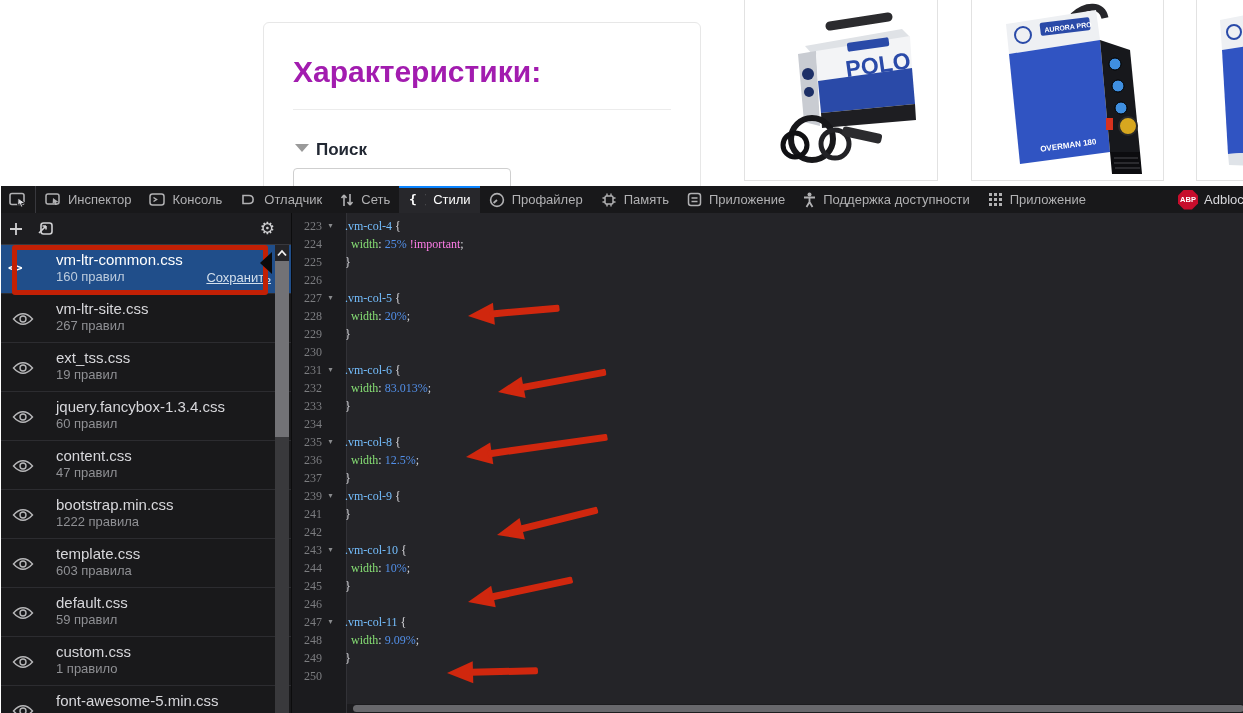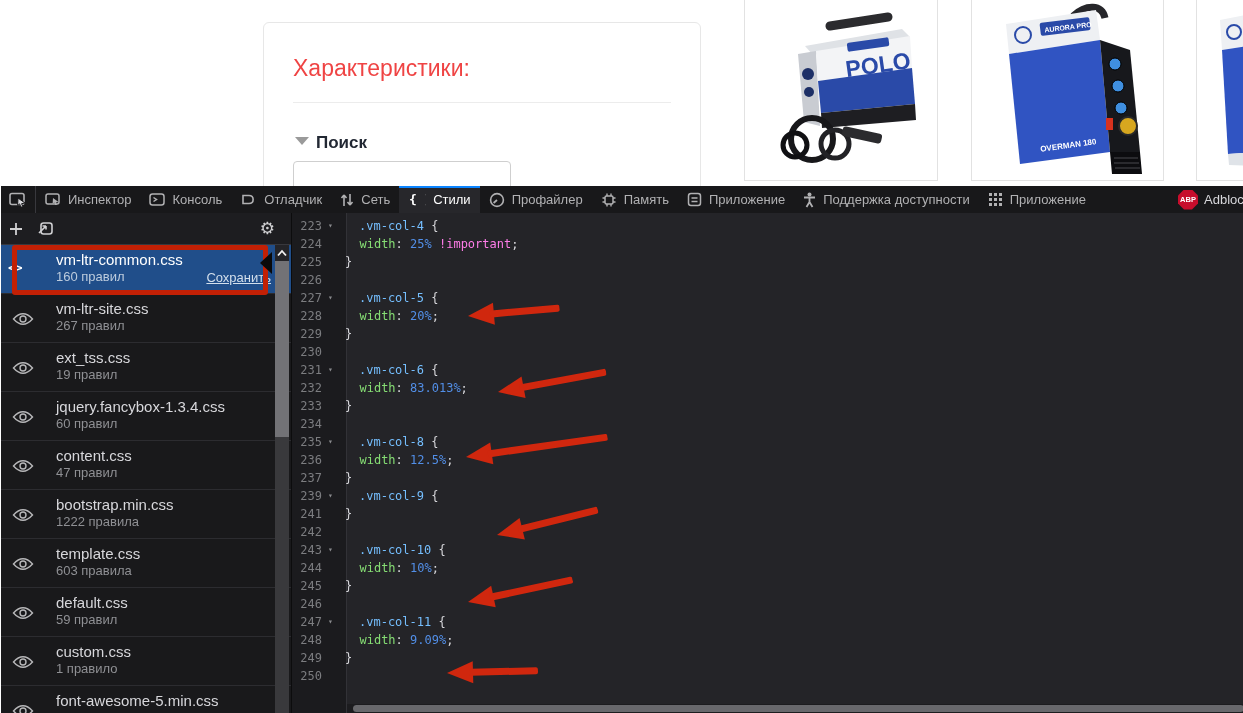--- a/index.html
+++ b/index.html
@@ -2,21 +2,21 @@
 <html><head>
 <meta charset="utf-8">
 <style>
   html,body{margin:0;padding:0;}
   body{width:1243px;height:713px;overflow:hidden;position:relative;background:#fff;
        font-family:"Liberation Sans",sans-serif;}
   
   .page{position:absolute;left:0;top:0;width:1243px;height:186px;background:#fff;overflow:hidden;}
   .card{position:absolute;left:263px;top:22px;width:436px;height:200px;background:#fff;
         border:1px solid #e7e7e7;border-radius:6px;}
-  .card-title{margin:32px 0 0 29px;font-size:23px;font-weight:normal;color:#ef4444;}
+  .card-title{margin:32px 0 0 29px;font-size:30px;font-weight:bold;color:#a21caf;}
   .card-hr{height:1px;background:#ececec;margin:20px 29px 0 29px;}
   .search-row{margin:30px 0 0 31px;display:flex;align-items:center;}
   .tri-down{width:0;height:0;border-left:7px solid transparent;border-right:7px solid transparent;
             border-top:8px solid #9a9a9a;margin-right:7px;margin-top:-4px;}
   .search-label{font-size:17px;font-weight:bold;color:#222833;}
   .search-input{display:block;margin:8px 0 0 29px;width:218px;height:34px;border:1px solid #cfcfcf;
                 border-radius:4px;background:#fff;box-sizing:border-box;padding:0 8px;font-size:14px;}
   .pcell{position:absolute;top:-2px;height:181px;background:#fff;border:1px solid #e2e2e2;
          display:flex;align-items:center;justify-content:center;overflow:hidden;}
   .pc1{left:744px;width:192px;} .pc2{left:971px;width:191px;} .pc3{left:1196px;width:70px;}
@@ -57,25 +57,25 @@
              text-decoration:underline;}
   .sb-scroll{position:absolute;right:2px;top:32px;width:14px;bottom:0;background:#39393c;}
   .sb-up{height:16px;background:#242428;display:flex;align-items:center;justify-content:center;}
   .sb-thumb{position:absolute;left:0;top:16px;width:14px;height:176px;background:#727276;}
   
   .editor{position:absolute;left:291px;top:27px;right:0;bottom:0;background:#242428;overflow:hidden;}
   .codewrap{position:absolute;left:0;top:0;right:0;bottom:0;padding-top:4px;
             font-family:"DejaVu Sans Mono",monospace;font-size:12px;line-height:18px;}
   .gutterbg{position:absolute;left:0;top:0;width:54px;bottom:0;background:#1b1b1e;
             border-right:1px solid #323237;}
-  .cl{display:flex;position:relative;height:18px;}
+  .cl{display:flex;position:relative;height:18px;font-family:Liberation Serif, serif;}
   .ln{width:30px;text-align:right;color:#7c7d80;flex:none;}
   .fold{width:17px;text-align:center;color:#8a8b8e;font-size:8px;flex:none;line-height:18px;}
   .lc{padding-left:6px;white-space:pre;color:#d7d7db;}
-  .tk-sel{color:#75bfff;margin-left:14px;} .tk-prop{color:#86de74;} .tk-val{color:#528fe8;}
+  .tk-sel{color:#75bfff;} .tk-prop{color:#86de74;} .tk-val{color:#528fe8;}
   .tk-imp{color:#ff7de9;} .tk-pln{color:#d7d7db;}
   .hscroll{position:absolute;left:55px;right:0;bottom:0;height:9px;background:#1c1c1f;}
   .hthumb{position:absolute;left:6px;right:0;top:1px;bottom:1px;background:#68686c;border-radius:4px;}
   
   .anno{position:absolute;left:0;top:0;width:1243px;height:713px;pointer-events:none;z-index:50;}
   .red-box{position:absolute;left:12px;top:245px;width:256px;height:50px;box-sizing:border-box;
            border:5px solid #c22005;border-radius:3px;}
   .black-tri{position:absolute;left:260px;top:252px;width:0;height:0;
              border-top:11px solid transparent;border-bottom:11px solid transparent;
              border-right:12px solid #0a0a0a;}

